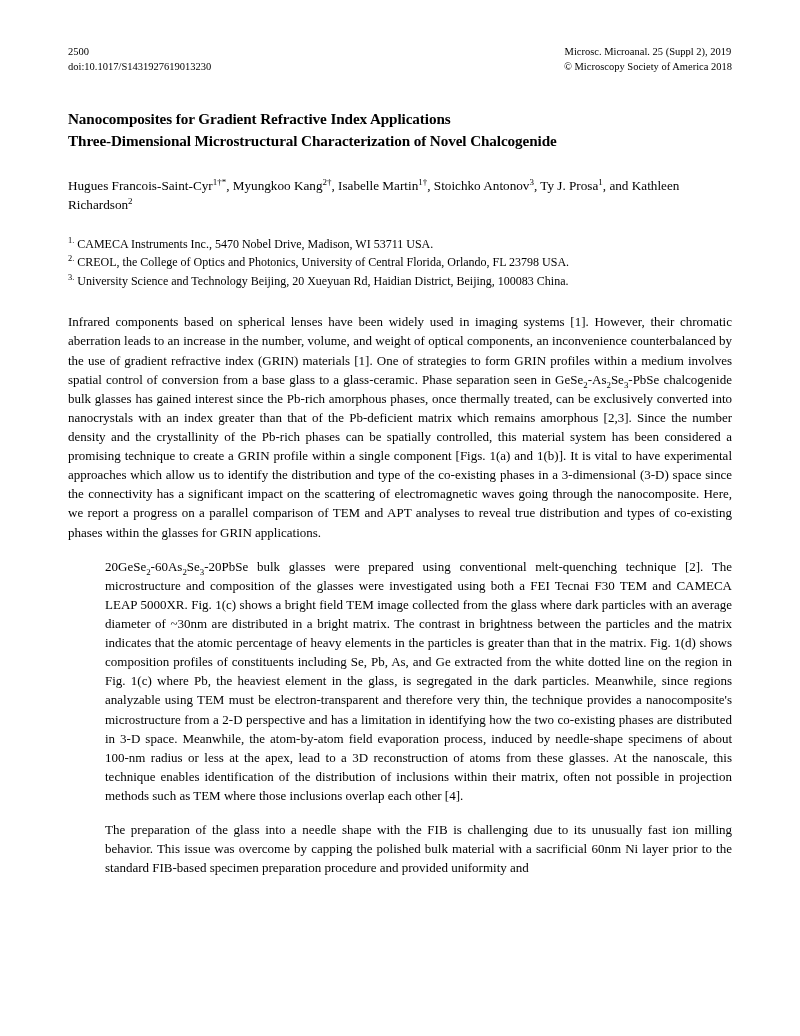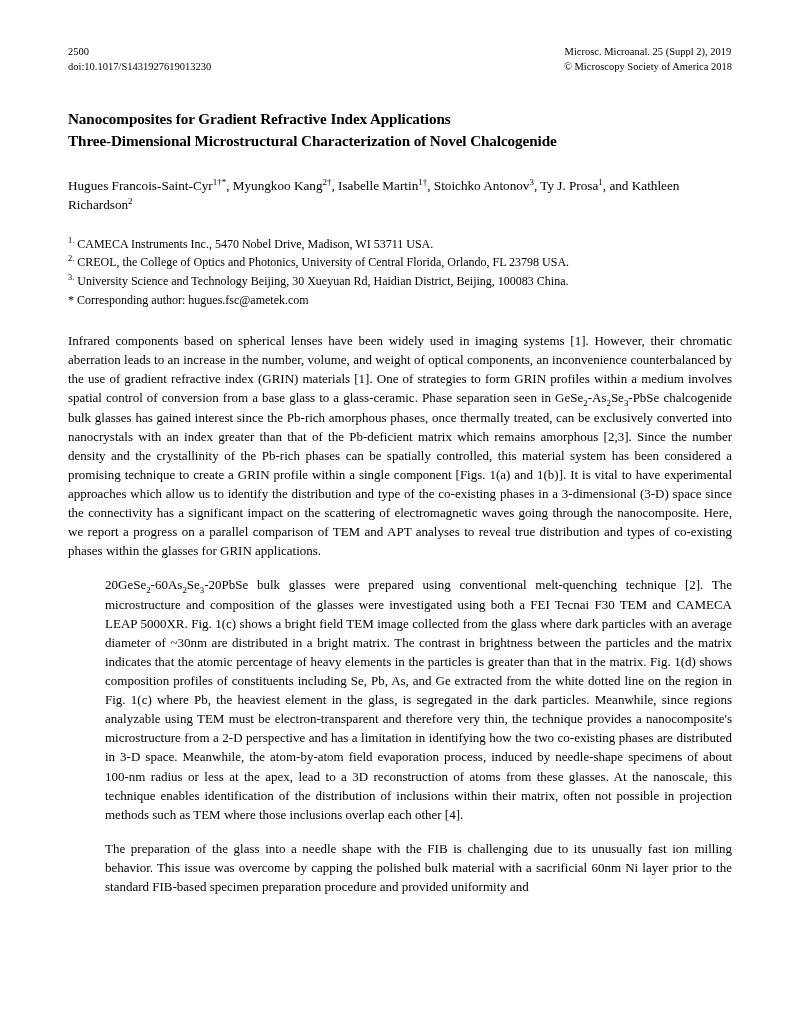--- a/index.html
+++ b/index.html
@@ -109,22 +109,21 @@
     <div>Three-Dimensional Microstructural Characterization of Novel Chalcogenide</div>
   </div>
 
   <div class="authors">
     <span>Hugues Francois-Saint-Cyr</span><sup>1†*</sup><span>, </span><span>Myungkoo Kang</span><sup>2†</sup><span>, </span><span>Isabelle Martin</span><sup>1†</sup><span>, </span><span>Stoichko Antonov</span><sup>3</sup><span>, </span><span>Ty J. Prosa</span><sup>1</sup><span>, </span><span>and Kathleen Richardson</span><sup>2</sup>
   </div>
 
   <div class="affils">
     <div><span class="affil-num">1.</span> <span>CAMECA Instruments Inc., 5470 Nobel Drive, Madison, WI 53711 USA.</span></div>
     <div><span class="affil-num">2.</span> <span>CREOL, the College of Optics and Photonics, University of Central Florida, Orlando, FL 23798 USA.</span></div>
-    <div><span class="affil-num">3.</span> <span>University Science and Technology Beijing, 30 Xueyuan Rd, Haidian District, Beijing, 100083 China.</span></div>
-    <div>* Corresponding author: hugues.fsc@ametek.com</div>
+    <div><span class="affil-num">3.</span> <span>University Science and Technology Beijing, 20 Xueyuan Rd, Haidian District, Beijing, 100083 China.</span></div>
   </div>
 
   <div class="body-text">
     <p><span>Infrared components based on spherical lenses have been widely used in imaging systems [1]. However, their chromatic aberration leads to an increase in the number, volume, and weight of optical components, an inconvenience counterbalanced by the use of gradient refractive index (GRIN) materials [1]. One of strategies to form GRIN profiles within a medium involves spatial control of conversion from a base glass to a glass-ceramic. Phase separation seen in GeSe</span><sub>2</sub><span>-As</span><sub>2</sub><span>Se</span><sub>3</sub><span>-PbSe chalcogenide bulk glasses has gained interest since the Pb-rich amorphous phases, once thermally treated, can be exclusively converted into nanocrystals with an index greater than that of the Pb-deficient matrix which remains amorphous [2,3]. Since the number density and the crystallinity of the Pb-rich phases can be spatially controlled, this material system has been considered a promising technique to create a GRIN profile within a single component [Figs. 1(a) and 1(b)]. It is vital to have experimental approaches which allow us to identify the distribution and type of the co-existing phases in a 3-dimensional (3-D) space since the connectivity has a significant impact on the scattering of electromagnetic waves going through the nanocomposite. Here, we report a progress on a parallel comparison of TEM and APT analyses to reveal true distribution and types of co-existing phases within the glasses for GRIN applications.</span></p>
 
     <p class="para-justify-strict"><span>20GeSe</span><sub>2</sub><span>-60As</span><sub>2</sub><span>Se</span><sub>3</sub><span>-20PbSe bulk glasses were prepared using conventional melt-quenching technique [2]. The microstructure and composition of the glasses were investigated using both a FEI Tecnai F30 TEM and CAMECA LEAP 5000XR. Fig. 1(c) shows a bright field TEM image collected from the glass where dark particles with an average diameter of ~30nm are distributed in a bright matrix. The contrast in brightness between the particles and the matrix indicates that the atomic percentage of heavy elements in the particles is greater than that in the matrix. Fig. 1(d) shows composition profiles of constituents including Se, Pb, As, and Ge extracted from the white dotted line on the region in Fig. 1(c) where Pb, the heaviest element in the glass, is segregated in the dark particles. Meanwhile, since regions analyzable using TEM must be electron-transparent and therefore very thin, the technique provides a nanocomposite's microstructure from a 2-D perspective and has a limitation in identifying how the two co-existing phases are distributed in 3-D space. Meanwhile, the atom-by-atom field evaporation process, induced by needle-shape specimens of about 100-nm radius or less at the apex, lead to a 3D reconstruction of atoms from these glasses. At the nanoscale, this technique enables identification of the distribution of inclusions within their matrix, often not possible in projection methods such as TEM where those inclusions overlap each other [4].</span></p>
 
     <p class="para-justify-strict">The preparation of the glass into a needle shape with the FIB is challenging due to its unusually fast ion milling behavior. This issue was overcome by capping the polished bulk material with a sacrificial 60nm Ni layer prior to the standard FIB-based specimen preparation procedure and provided uniformity and</p>
   </div>
 

